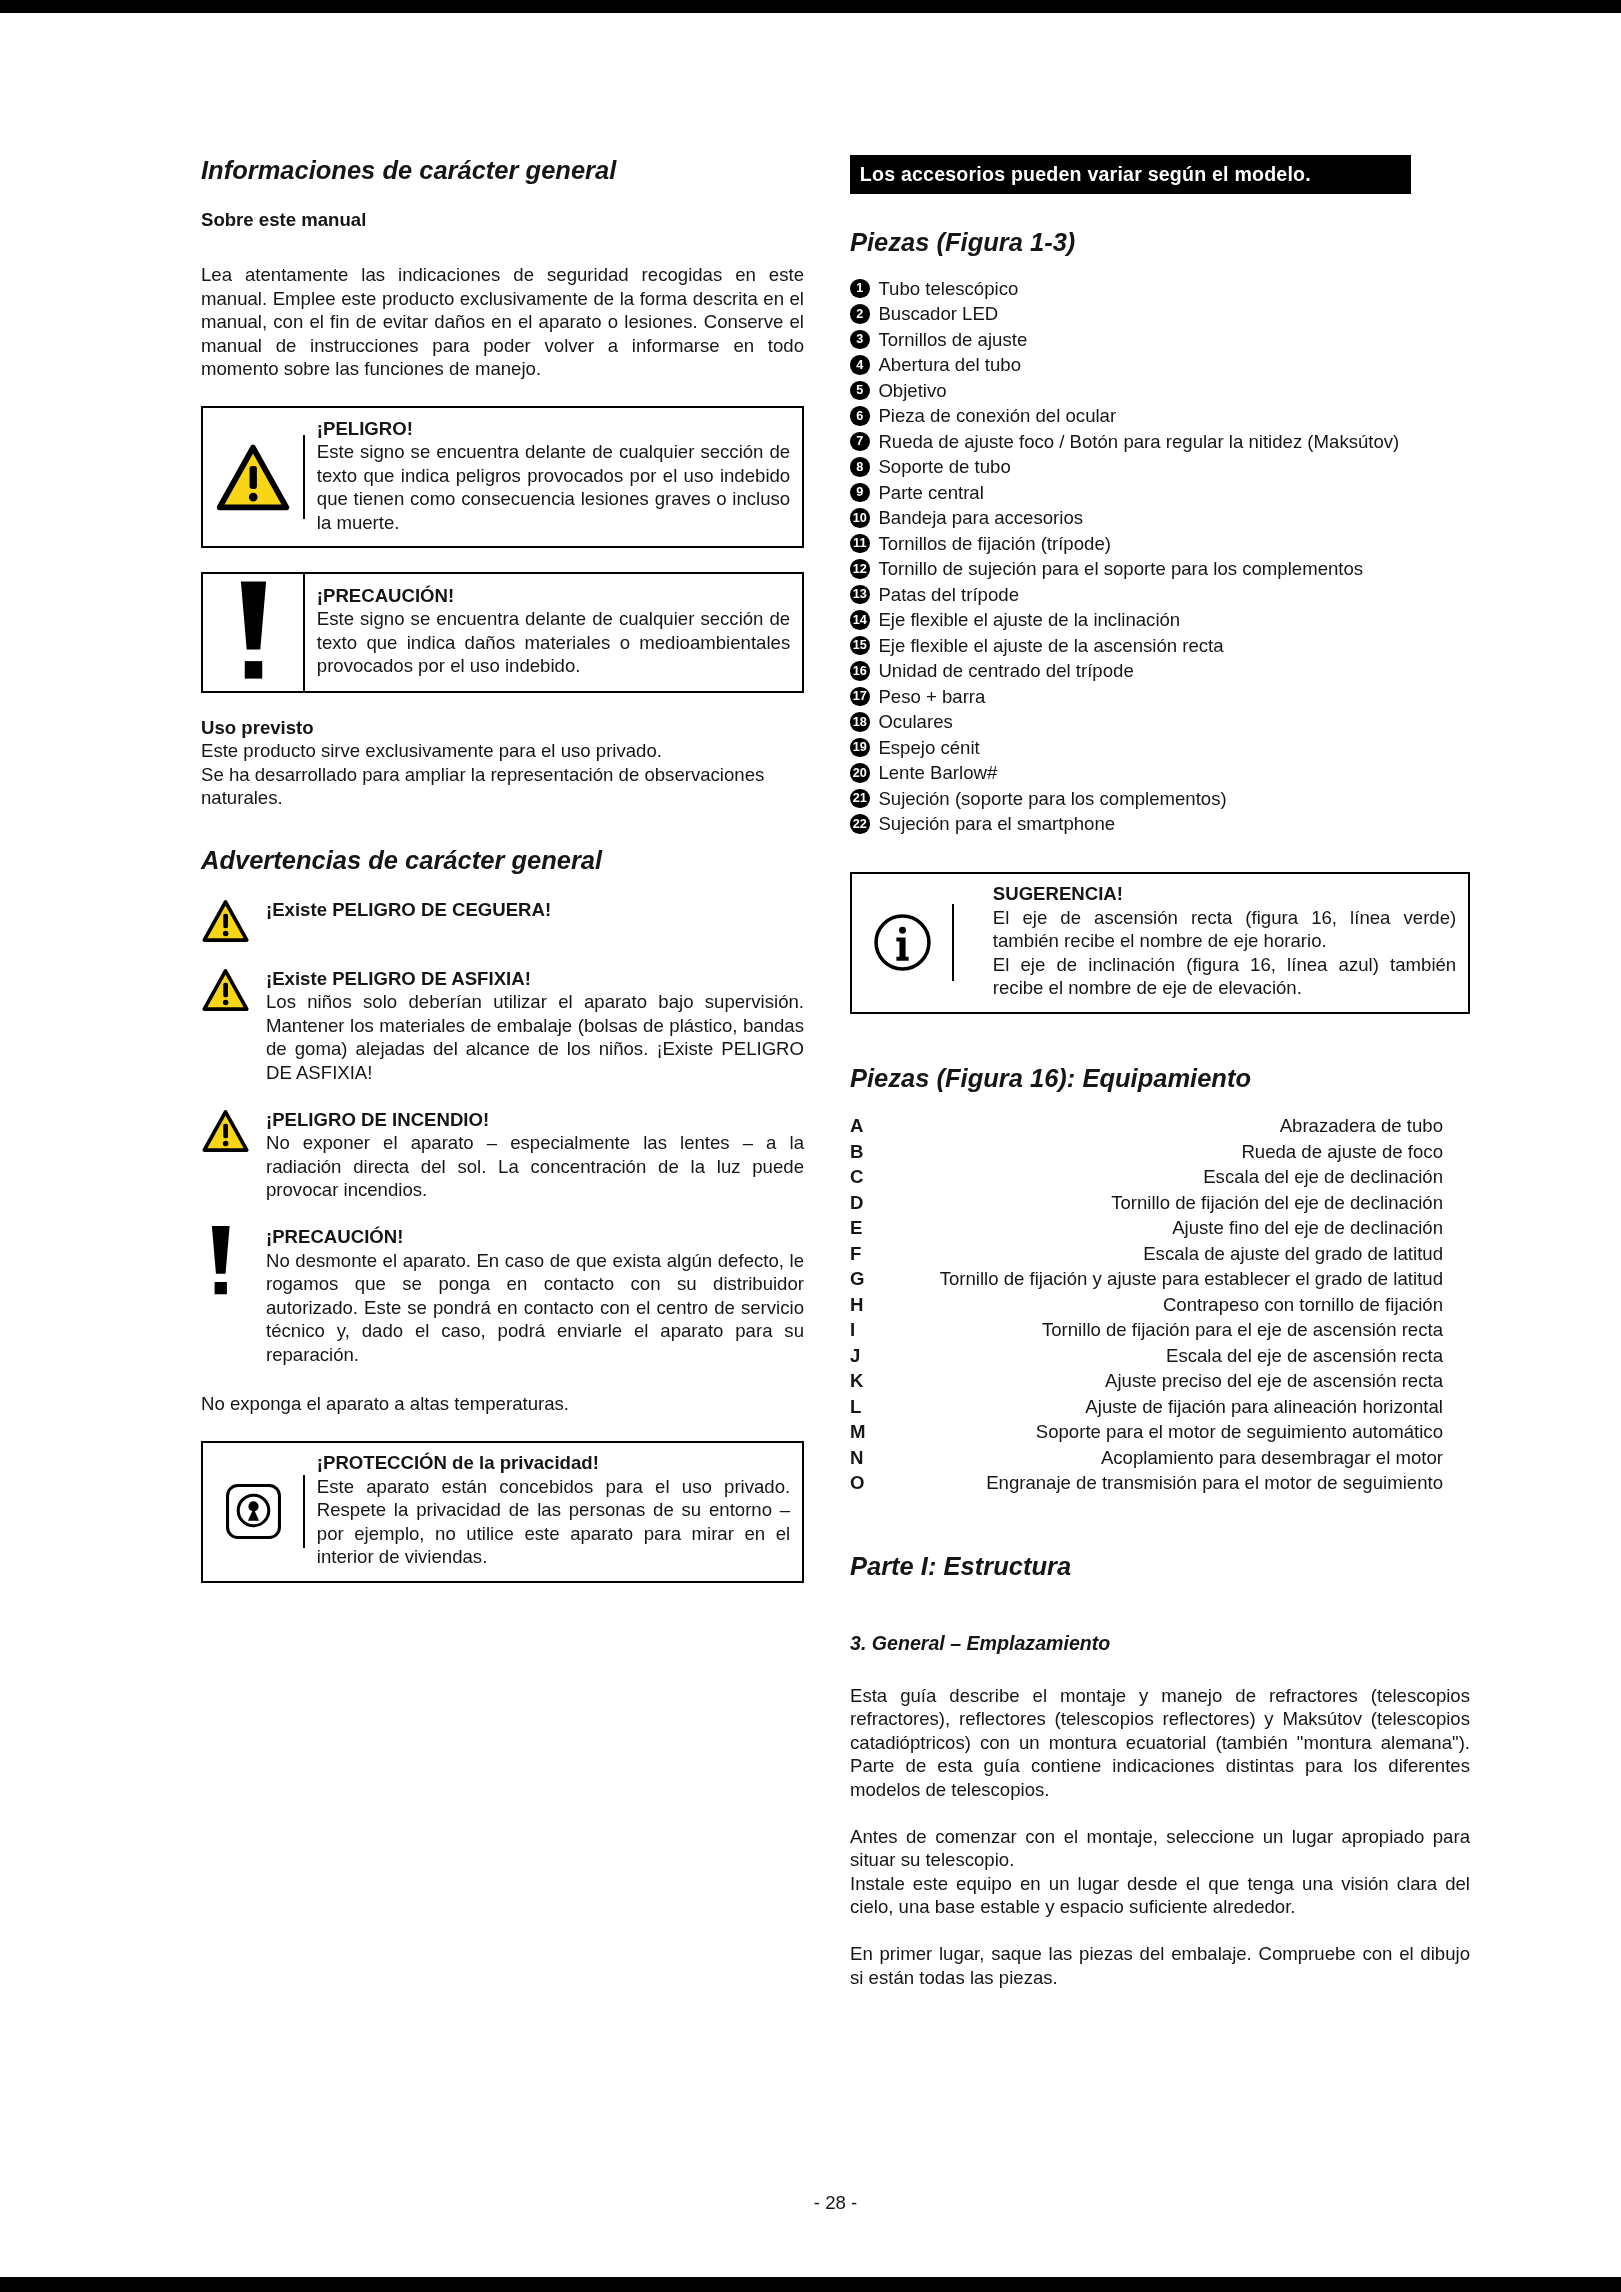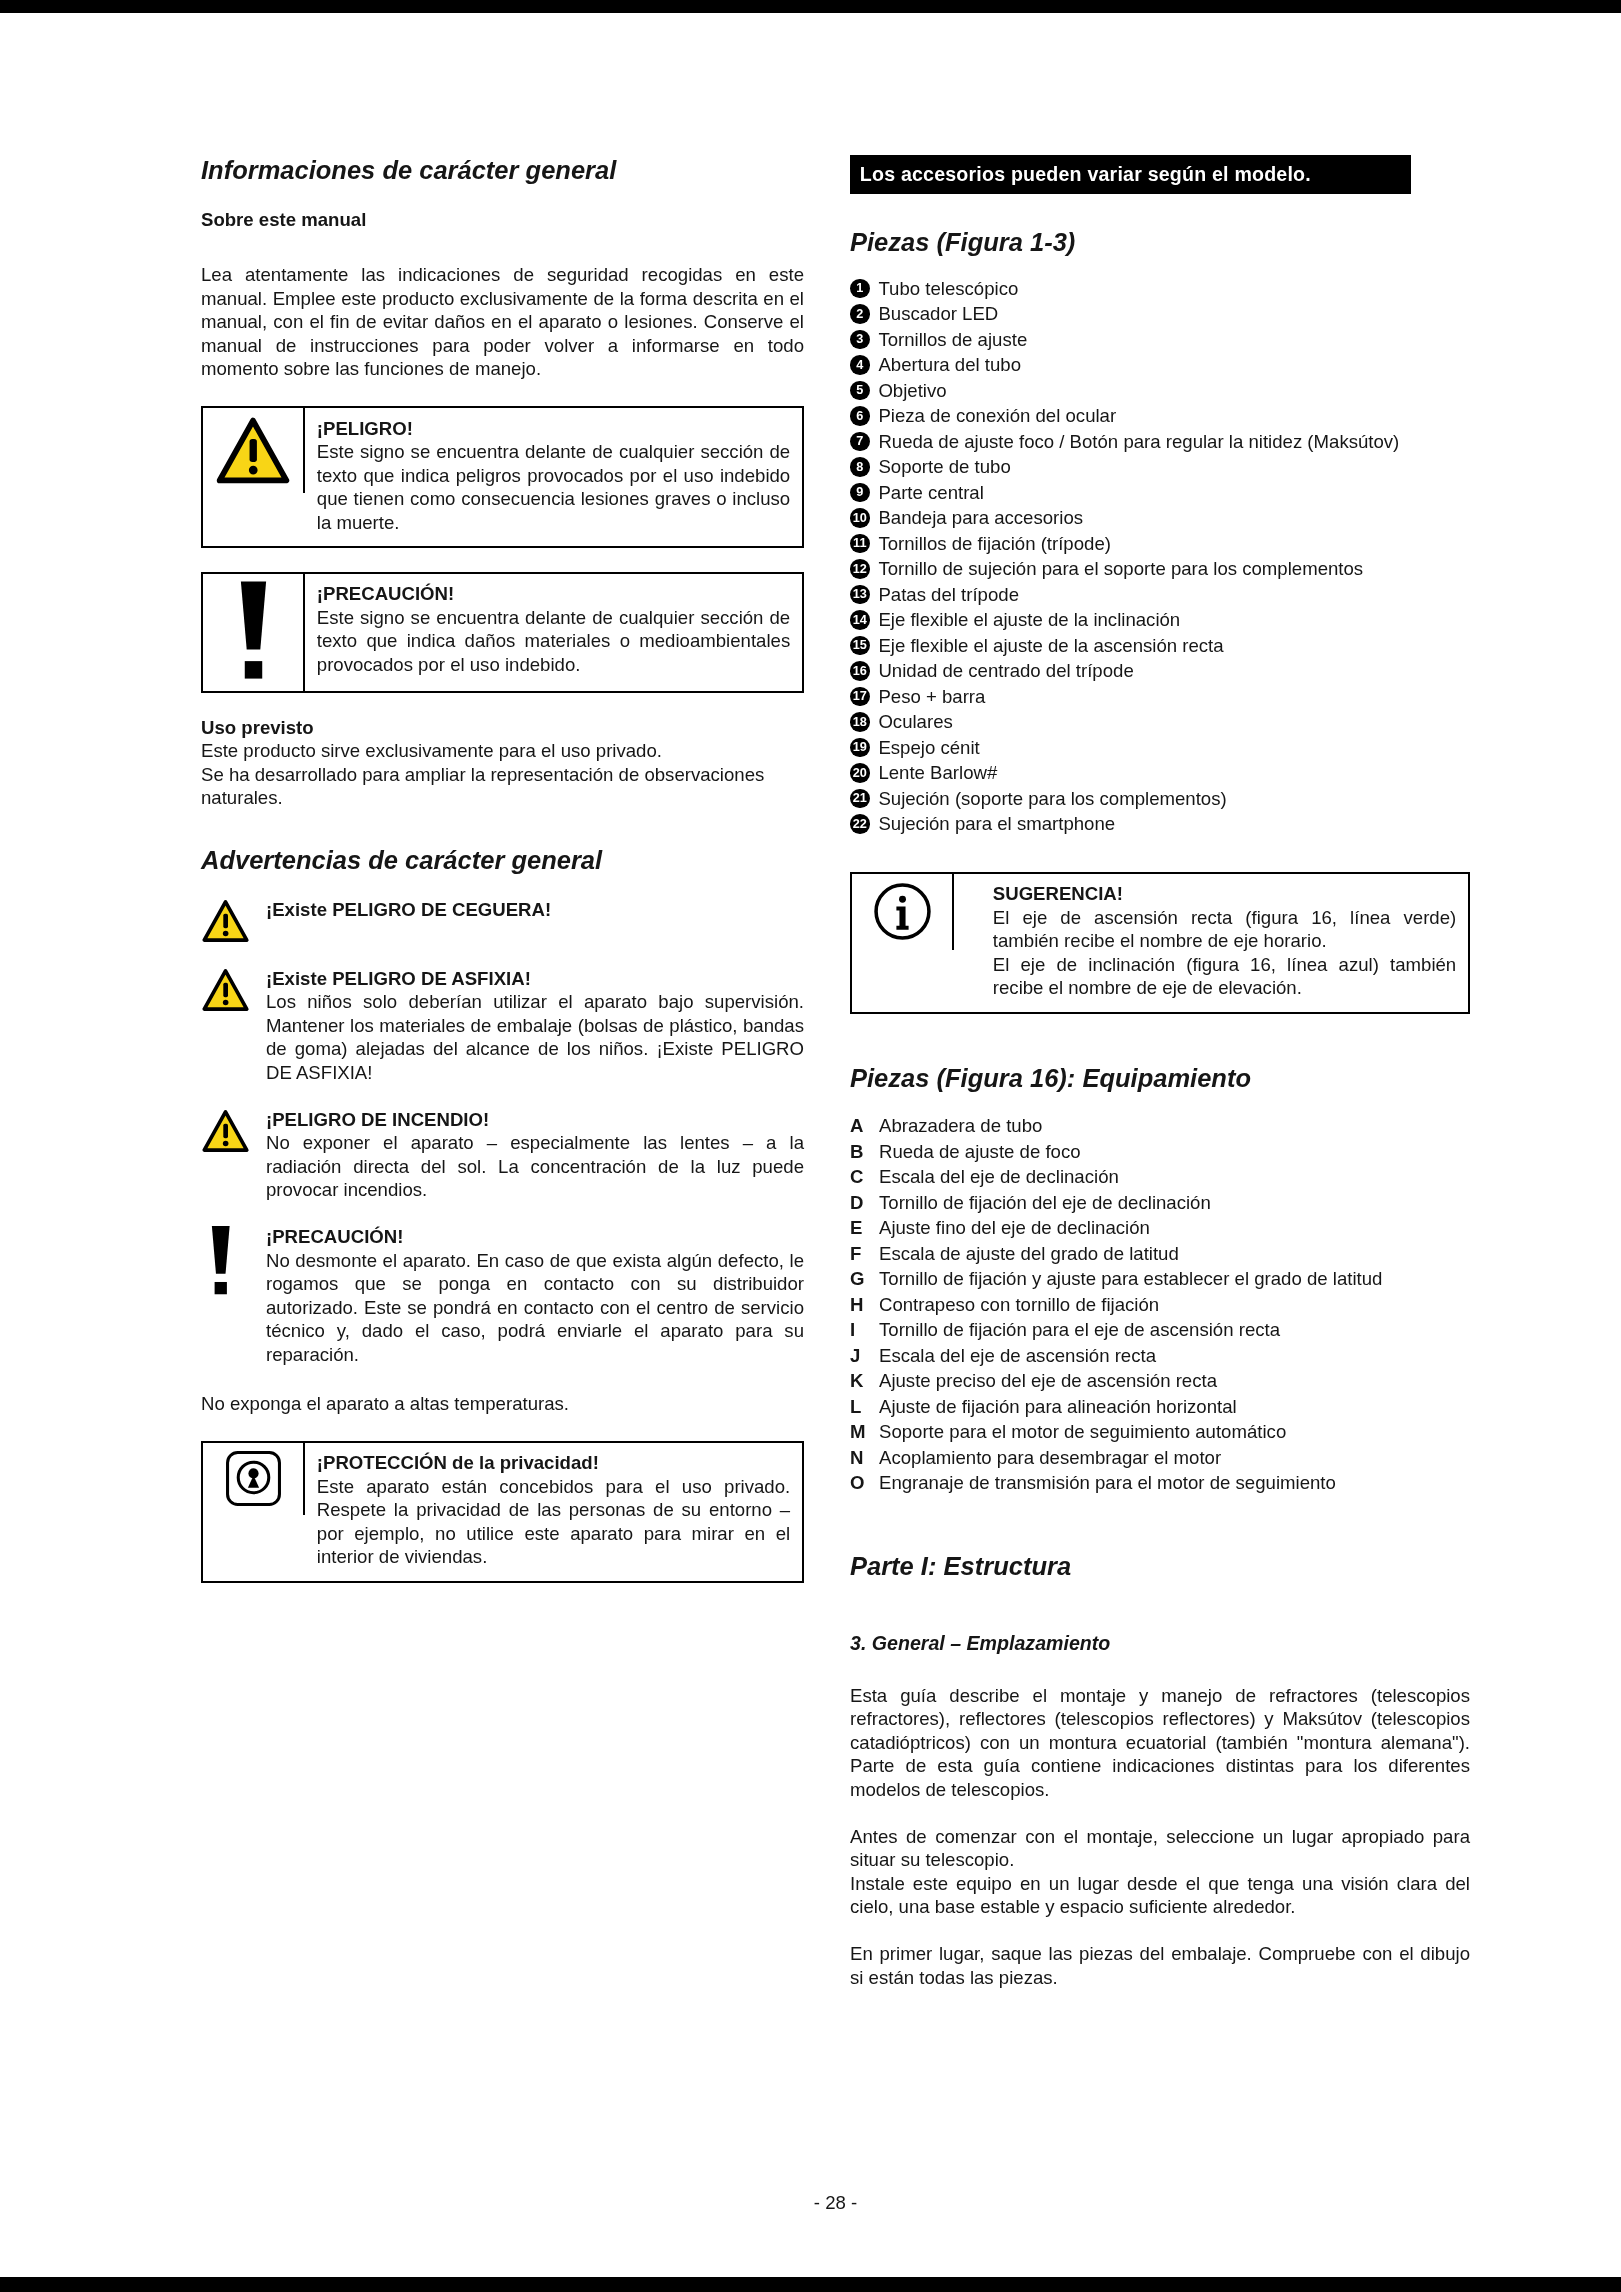--- a/index.html
+++ b/index.html
@@ -21,21 +21,21 @@
   .sub-bold  { font-size:18.6px; font-weight:bold; line-height:22.5px; }
   .body { font-size:18.6px; line-height:23.5px; }
   .jt { text-align:justify; }
   .preline { white-space:pre-line; }
 
   
   .mb24 { margin-bottom:23.5px; } .mb16 { margin-bottom:32px; } .mb20 { margin-bottom:19.6px; }
   .mt24 { margin-top:23.5px; } .mt26 { margin-top:25.5px; } .mt36 { margin-top:35px; }
 
   
-  .framebox { border:2px solid #000; display:flex; align-items:flex-start; }
+  .framebox { border:2px solid #000; display:flex; align-items:center; }
   .framebox .icell {
     flex:0 0 102px; display:flex; align-items:center; justify-content:center;
     border-right:2px solid #000; padding:7.8px 3.9px;
   }
   .framebox .tcell { flex:1; padding:8.8px 11.8px 11.8px 11.8px; }
   .box-title { font-weight:bold; font-size:18.6px; line-height:23.5px; }
   .box-text  { font-size:18.6px; line-height:23.5px; }
 
   
   .warn { display:flex; }
@@ -53,21 +53,21 @@
   .badge {
     flex:0 0 19.6px; width:19.6px; height:19.6px; border-radius:50%; background:#000; color:#fff;
     font-size:12.7px; font-weight:bold; display:flex; align-items:center; justify-content:center;
     margin-top:2px;
   }
   .plabel { max-width:559px; }
   .tipbox { margin-top:35px;gap:27px; }
   .equip-title { margin-top:49px; margin-bottom:21.6px; }
   .eq-item { display:flex; font-size:18.6px; line-height:24.5px; margin-bottom:1px; }
   .eq-key { flex:0 0 29px; font-weight:bold; }
-  .eq-label { flex:1; max-width:564px; }
+  .eq-label { flex:1; max-width:564px;text-align:right; }
   .parte-title { margin-top:55px; }
   .gen-title { font-size:19.6px; font-weight:bold; font-style:italic; margin-top:51px; margin-bottom:29px; }
   .rp { font-size:18.6px; line-height:23.5px; margin-bottom:23.5px; }
 
   .footer {
     position:absolute; left:201px; width:1269px; top:2192px;
     text-align:center; font-size:18.6px;
   }
   .icn { display:block; }
 </style>

